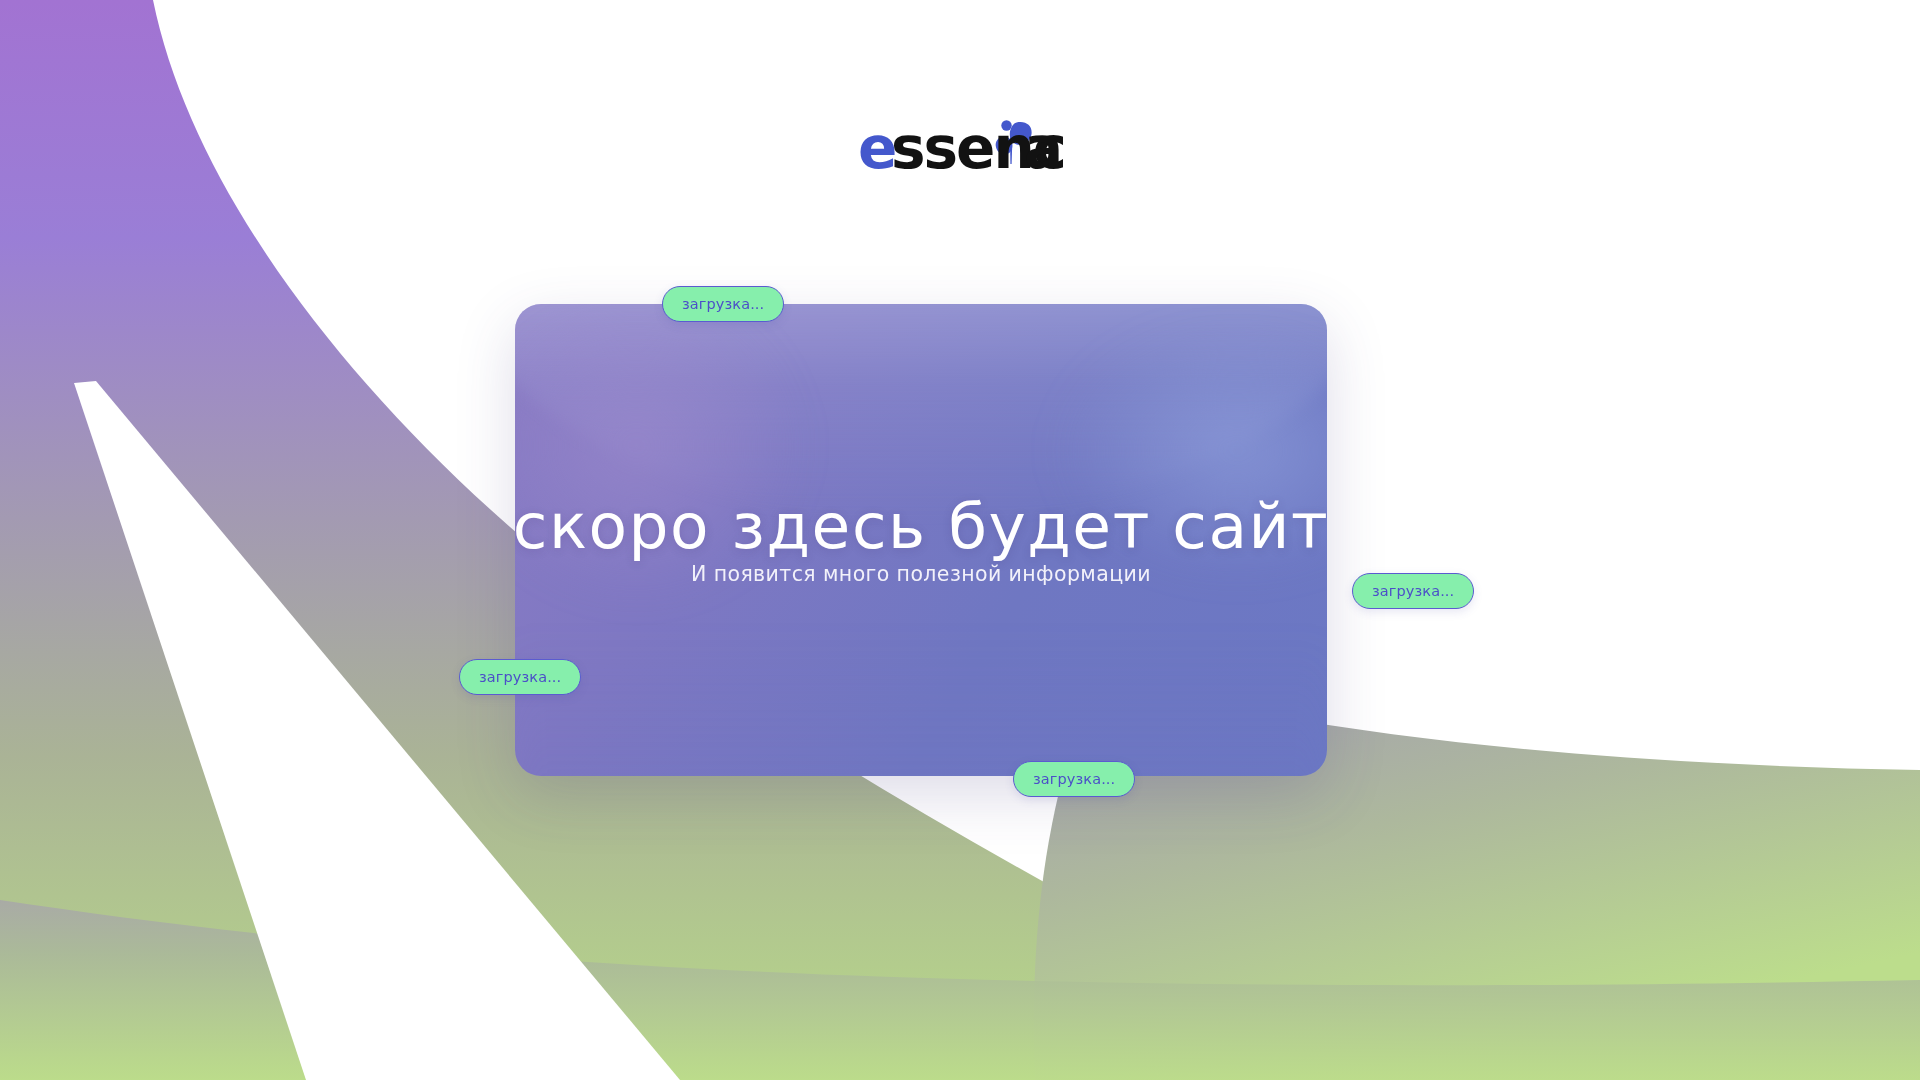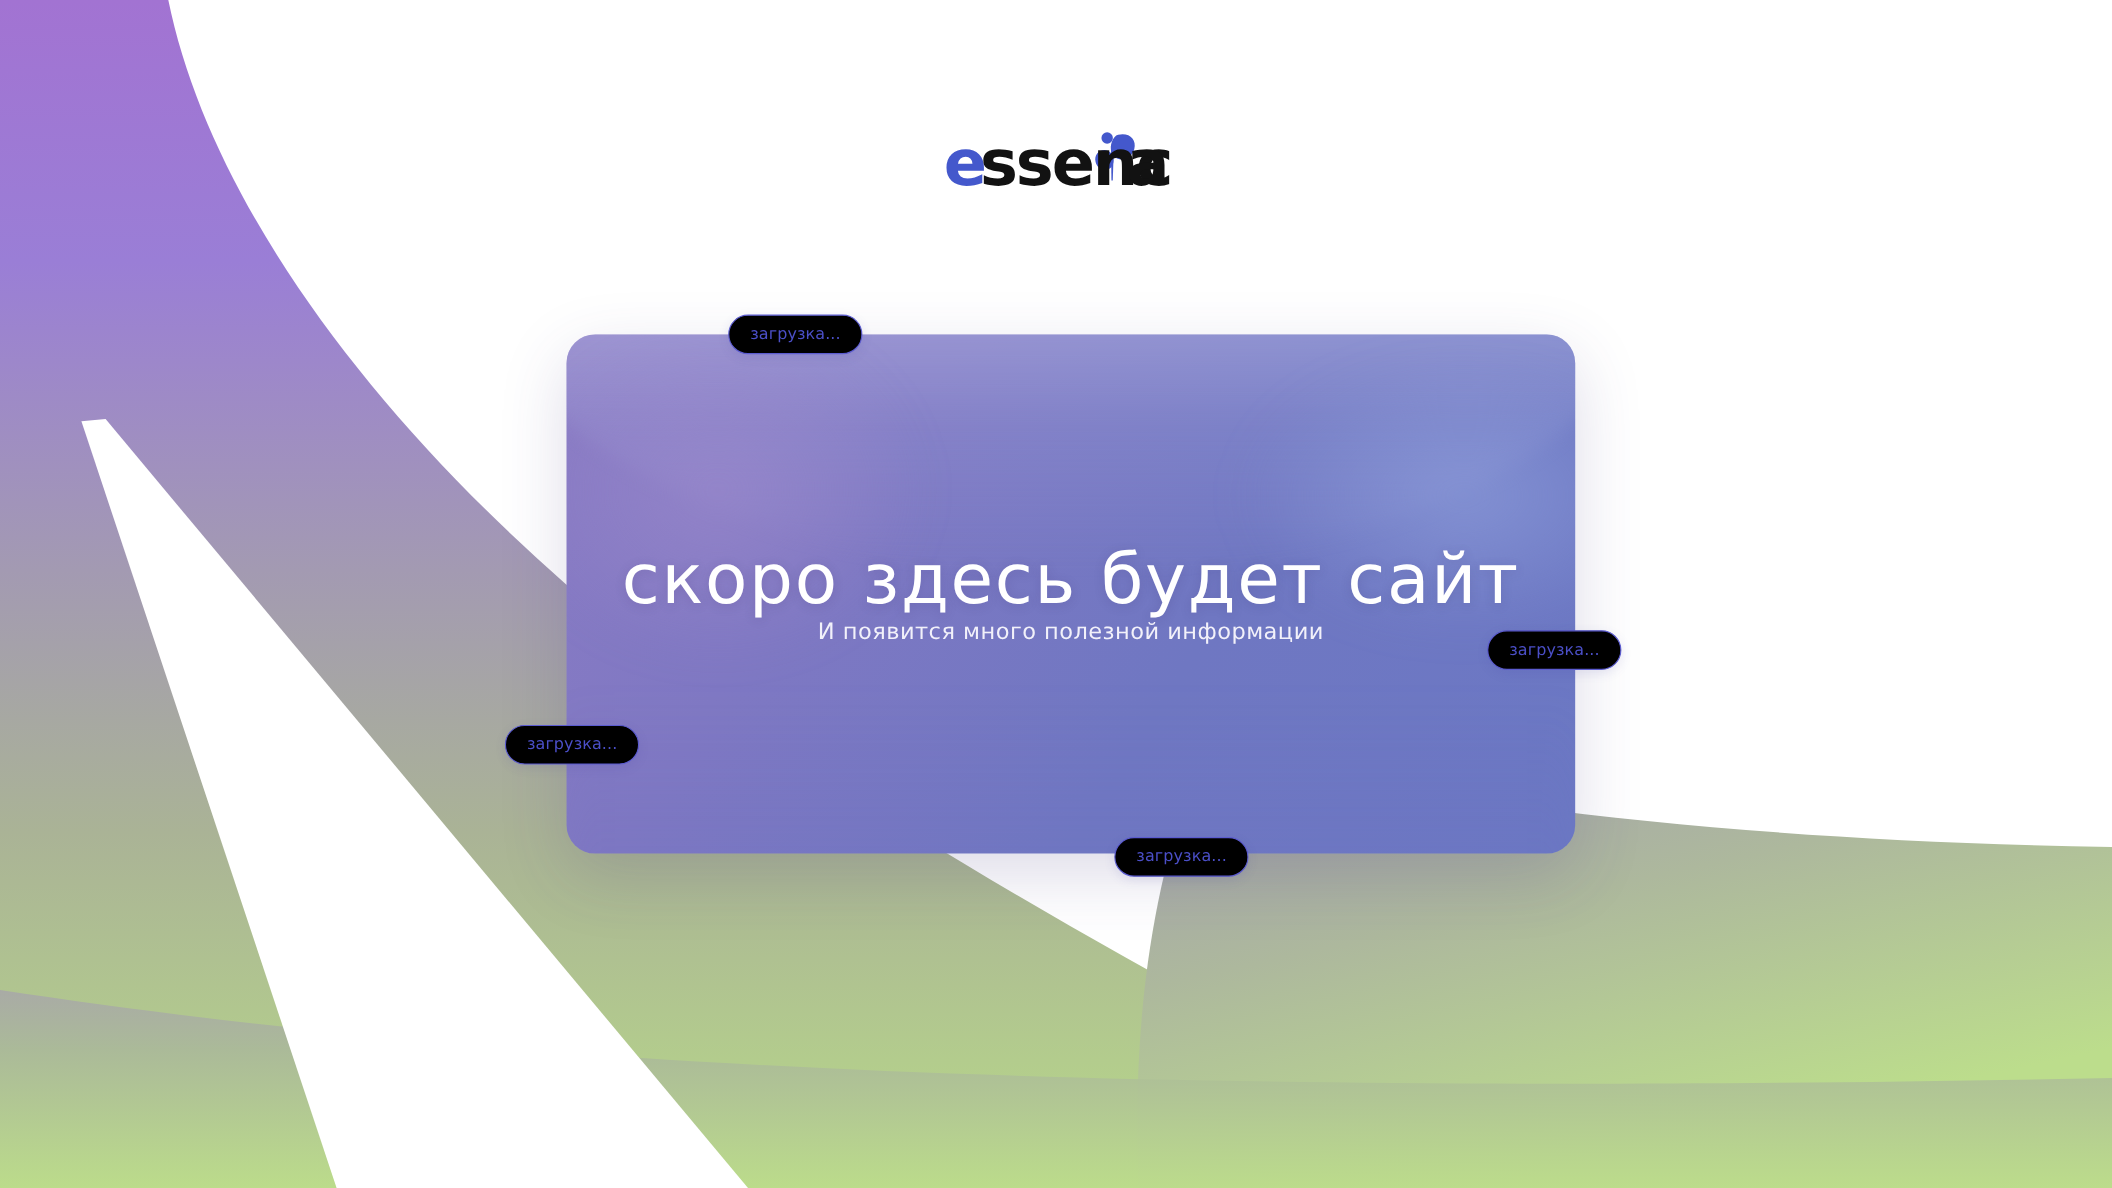--- a/index.html
+++ b/index.html
@@ -38,21 +38,21 @@
     font-family:"DejaVu Sans", sans-serif;
     font-weight:700;
     font-size:58px;
     letter-spacing:-2px;
   }
 
   
   #card {
     position:absolute;
     left:515px; top:304px;
-    width:917px; height:472px;
+    width:812px; height:472px;
     border-radius:26px;
     overflow:hidden;
     z-index:3;
     background:
       linear-gradient(122deg, #8a7bc4 0%, #7f78c3 28%, #6f77c2 62%, #6b78c4 100%);
     box-shadow:0 20px 60px rgba(70,60,130,.18);
   }
   #card .sheen-top {
     position:absolute;
     left:-10%; top:-84%;
@@ -114,21 +114,21 @@
   }
 
   
   .pill {
     position:absolute;
     z-index:8;
     display:flex; align-items:center; justify-content:center;
     height:36px;
     padding:0 19px;
     border-radius:18px;
-    background:#000000;
+    background:#86efac;
     border:1.6px solid #5b5bd0;
     color:#4b4fc8;
     font-family:"DejaVu Sans", sans-serif;
     font-size:14.5px;
     letter-spacing:.1px;
     white-space:nowrap;
     box-shadow:0 3px 10px rgba(70,70,160,.13);
   }
   #pill-1 { left:662px; top:286px; }
   #pill-2 { left:1352px; top:573px; }

